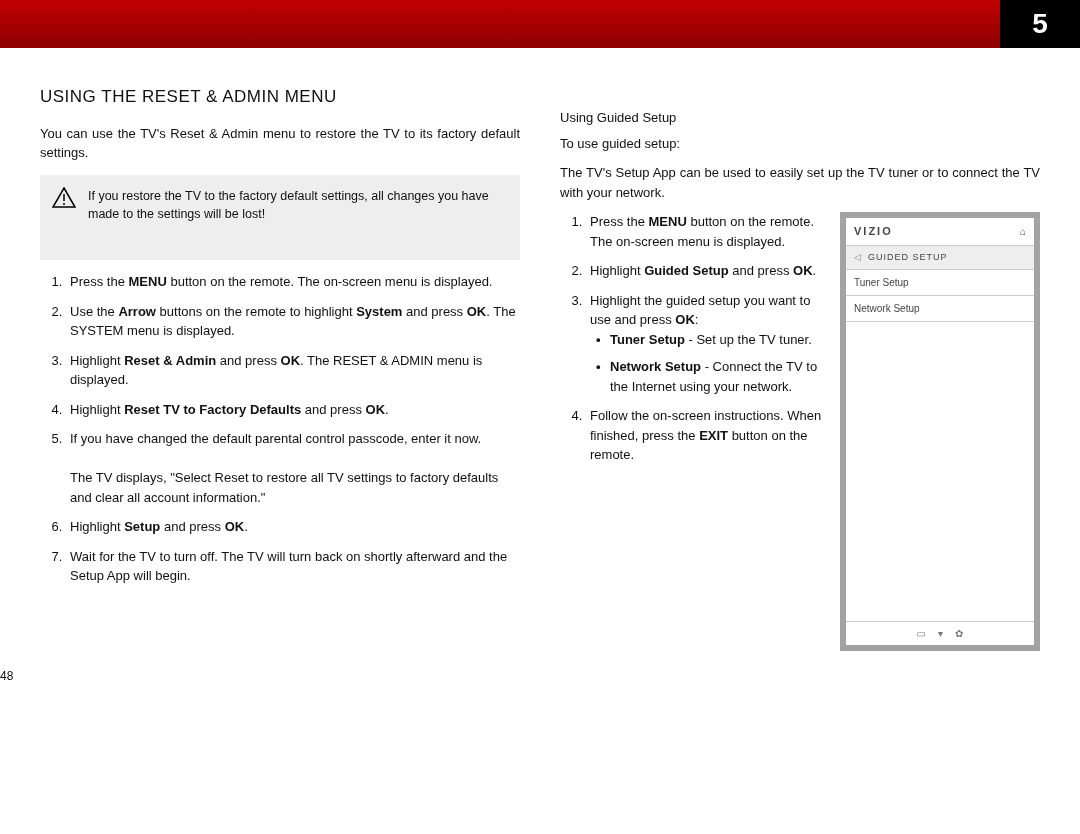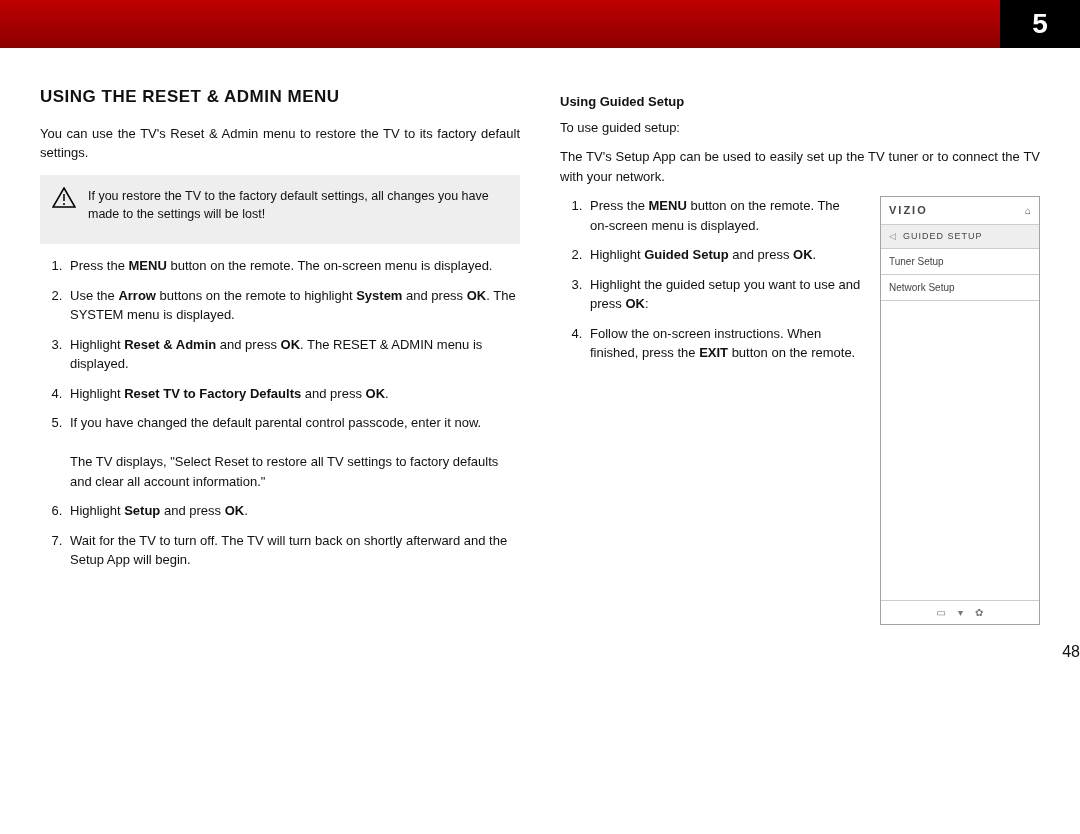--- a/index.html
+++ b/index.html
@@ -1,41 +1,41 @@
 <!DOCTYPE html>
 <html><head>
 <meta charset="utf-8">
 <style>
 *{margin:0;padding:0;box-sizing:border-box}
 body{font-family:Helvetica,Arial,sans-serif;width:1080px;height:834px;background:#fff;color:#111}
 .hdr{height:48px;background:linear-gradient(#c00000,#8c0000);position:relative}
 .hb{position:absolute;right:0;top:0;width:80px;height:48px;background:#000;color:#fff;font-size:28px;font-weight:bold;display:flex;align-items:center;justify-content:center}
 .pg{display:flex;padding:36px 40px 10px 40px;gap:40px}
 .col{flex:1;font-size:13px;line-height:1.5}
-h2{font-size:17px;font-weight:700;letter-spacing:.5px;text-transform:uppercase;margin-bottom:14px}
-h3{font-size:13px;font-weight:bold;margin:8px 0 6px}
+h2{font-size:17px;font-weight:400;letter-spacing:.5px;text-transform:uppercase;margin-bottom:14px}
+h3{font-size:13px;font-weight:normal;margin:24px 0 6px}
 p{margin-bottom:10px;text-align:justify}
-.warn{background:#eee;padding:12px 14px 12px 48px;position:relative;margin:12px 0;font-size:12.5px}
+.warn{background:#eee;padding:12px 14px 28px 48px;position:relative;margin:12px 0;font-size:12.5px}
 .warn .ic{position:absolute;left:12px;top:12px;width:24px;height:21px;border:none}
 .warn p{margin-bottom:8px;text-align:left}
 ol{margin-left:26px;margin-bottom:10px}
 ol li{margin-bottom:10px;padding-left:4px}
 ul.b{list-style:none;margin-left:6px}
 ul.b li{margin-bottom:8px;position:relative;padding-left:14px}
 ul.b li:before{content:"•";position:absolute;left:0;font-weight:bold}
 .flx{display:flex;gap:18px;align-items:flex-start}
 .flx>ol{flex:1}
-.panel{width:160px;border:1px solid #a3a3a3;font-size:10px;color:#444;background:#fff}
+.panel{width:200px;border:6px solid #a3a3a3;font-size:10px;color:#444;background:#fff}
 .pr{padding:5px 8px;border-bottom:1px solid #ccc;display:flex;align-items:center;gap:6px}
 .brand{font-weight:bold;letter-spacing:2px;font-size:11px;flex:1}
 .arr{font-size:9px;color:#888}
 .sel{background:#eee;font-size:9px;letter-spacing:1px}
 .blank{height:300px;border-bottom:1px solid #ccc}
 .pf{display:flex;justify-content:center;gap:12px;padding:4px;color:#777}
-.pn{text-align:right;font-size:16px;margin-top:8px}
+.pn{text-align:left;font-size:12px;margin-top:8px}
 </style>
 </head>
 <body>
 
 <div class="hdr">
   <div class="hb">5</div>
 </div>
 
 <div class="pg">
   <div class="col">
@@ -61,21 +61,24 @@
   </div>
 
   <div class="col">
     <h3>Using Guided Setup</h3>
     <p>To use guided setup:</p>
     <p>The TV's Setup App can be used to easily set up the TV tuner or to connect the TV with your network.</p>
     <div class="flx">
       <ol id="rsteps">
           <li>Press the <b>MENU</b> button on the remote. The on-screen menu is displayed.</li>
           <li>Highlight <b>Guided Setup</b> and press <b>OK</b>.</li>
-          <li>Highlight the guided setup you want to use and press <b>OK</b>:</li>
+          <li>Highlight the guided setup you want to use and press <b>OK</b>:<ul class="b">
+              <li><b>Tuner Setup</b> - Set up the TV tuner.</li>
+              <li><b>Network Setup</b> - Connect the TV to the Internet using your network.</li>
+            </ul></li>
           <li>Follow the on-screen instructions. When finished, press the <b>EXIT</b> button on the remote.</li>
         </ol>
       <div class="panel">
         <div class="pr">
             <span class="brand">VIZIO</span>
             <span>⌂</span>
           </div>
         <div class="pr sel">
             <span class="arr">◁</span>
             <span>GUIDED SETUP</span>

